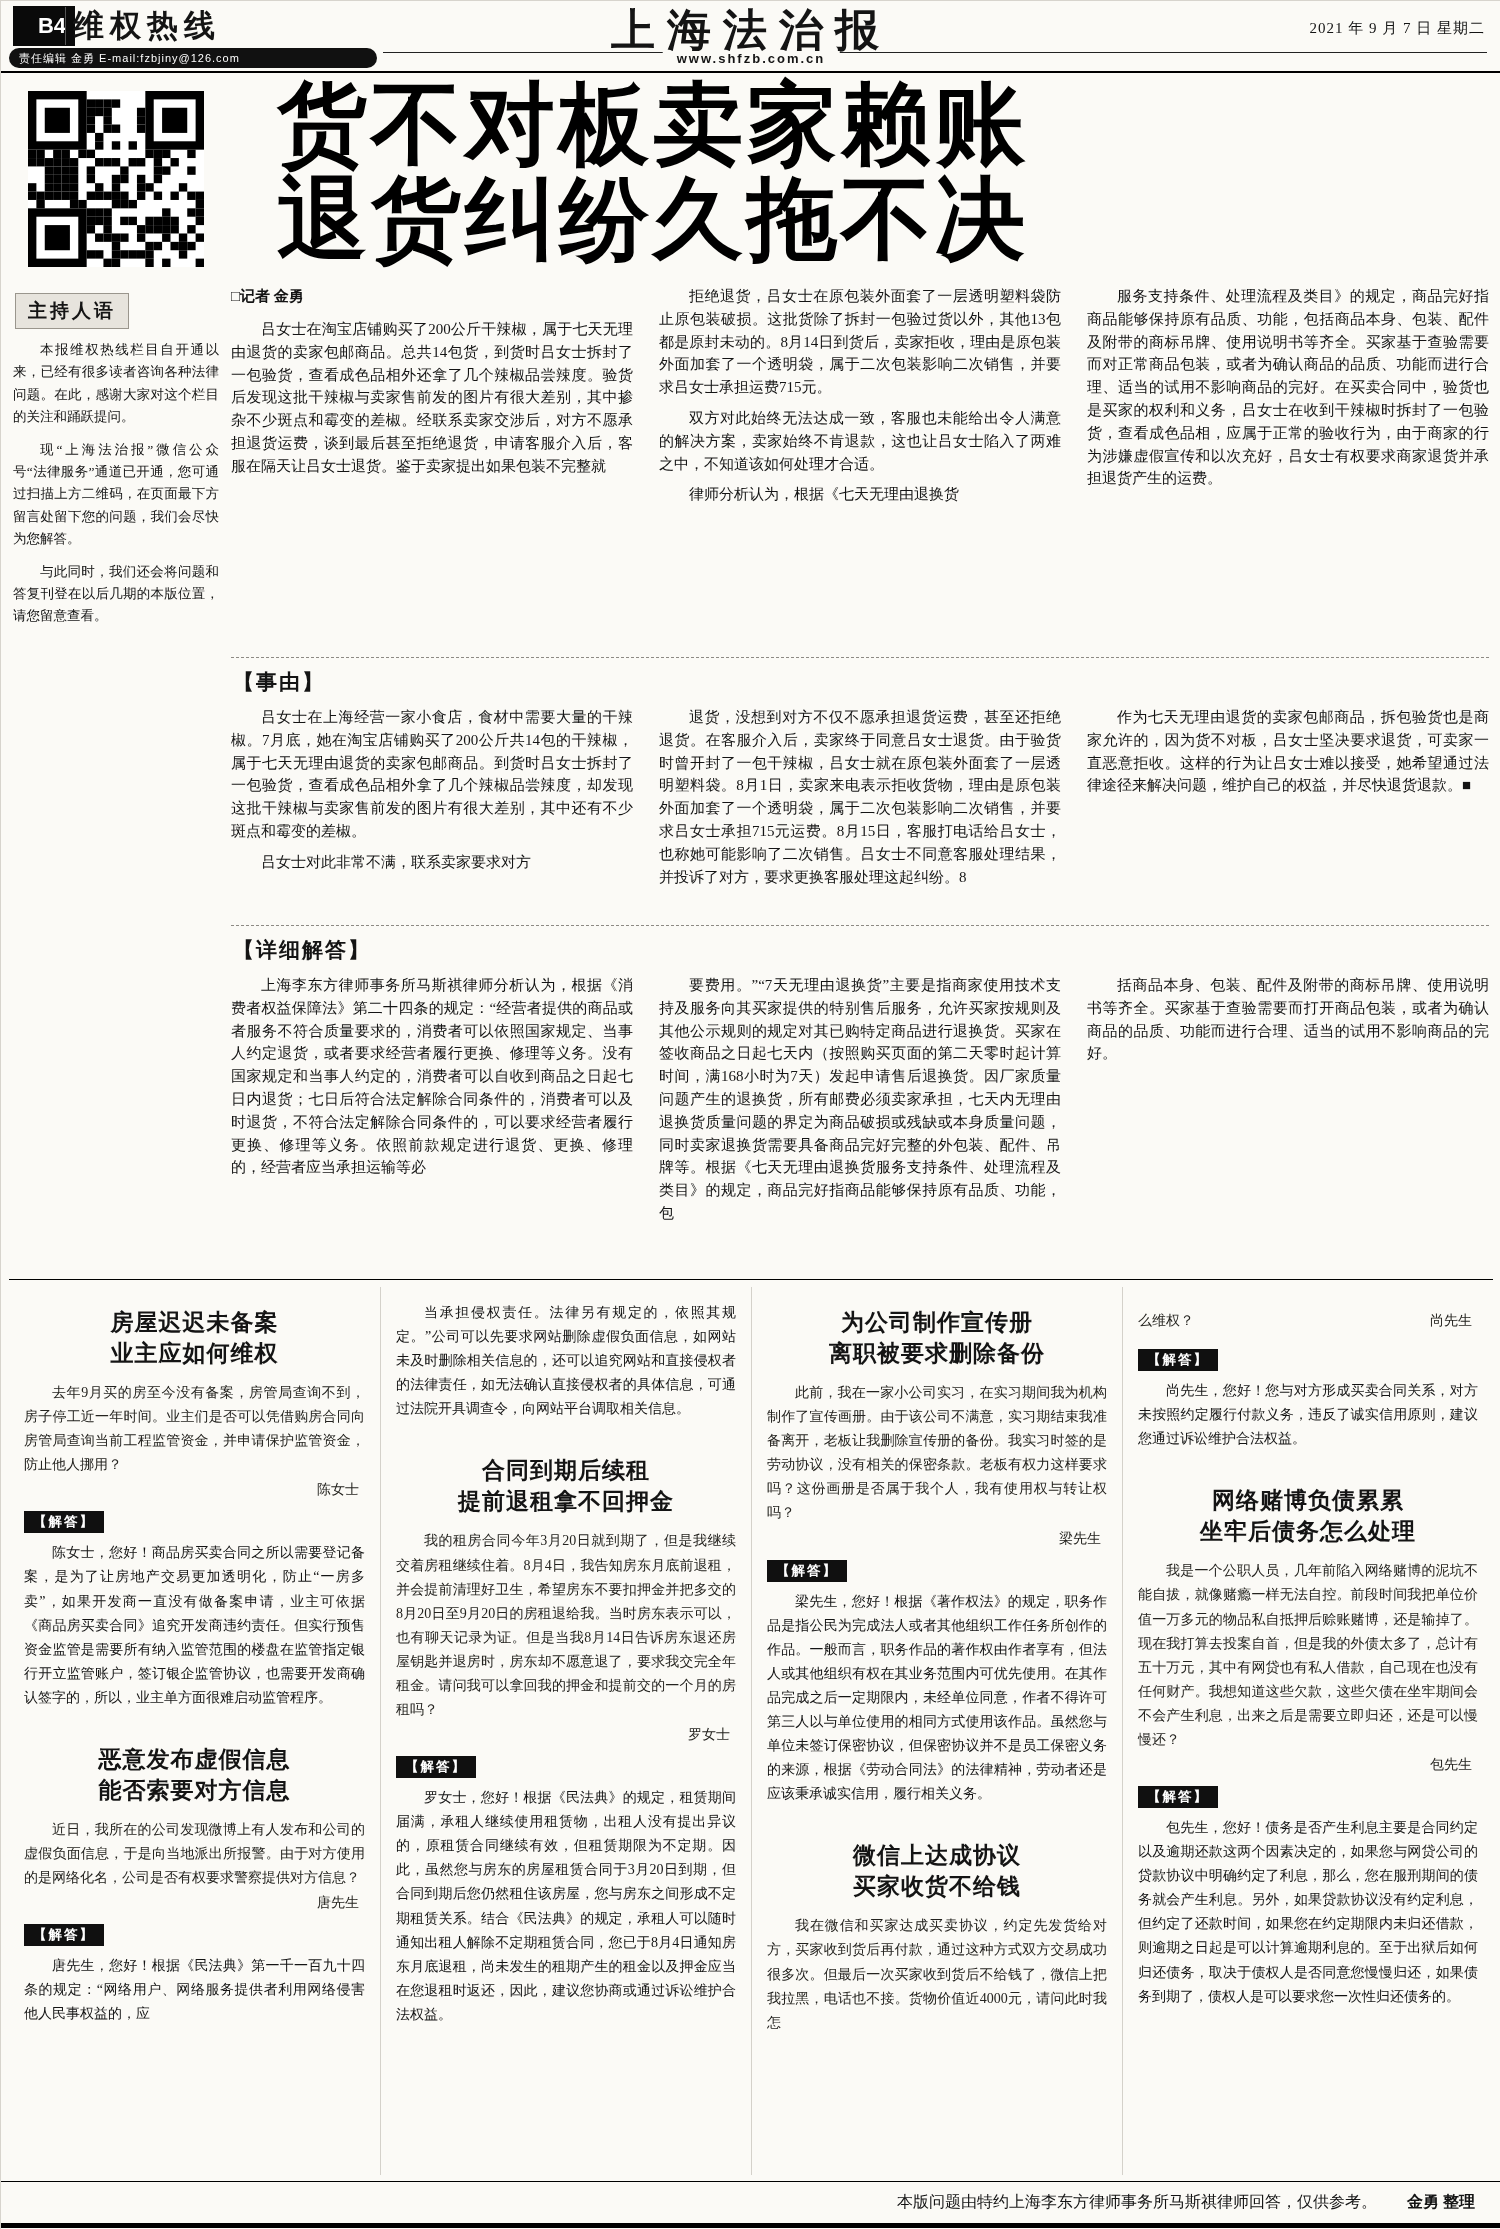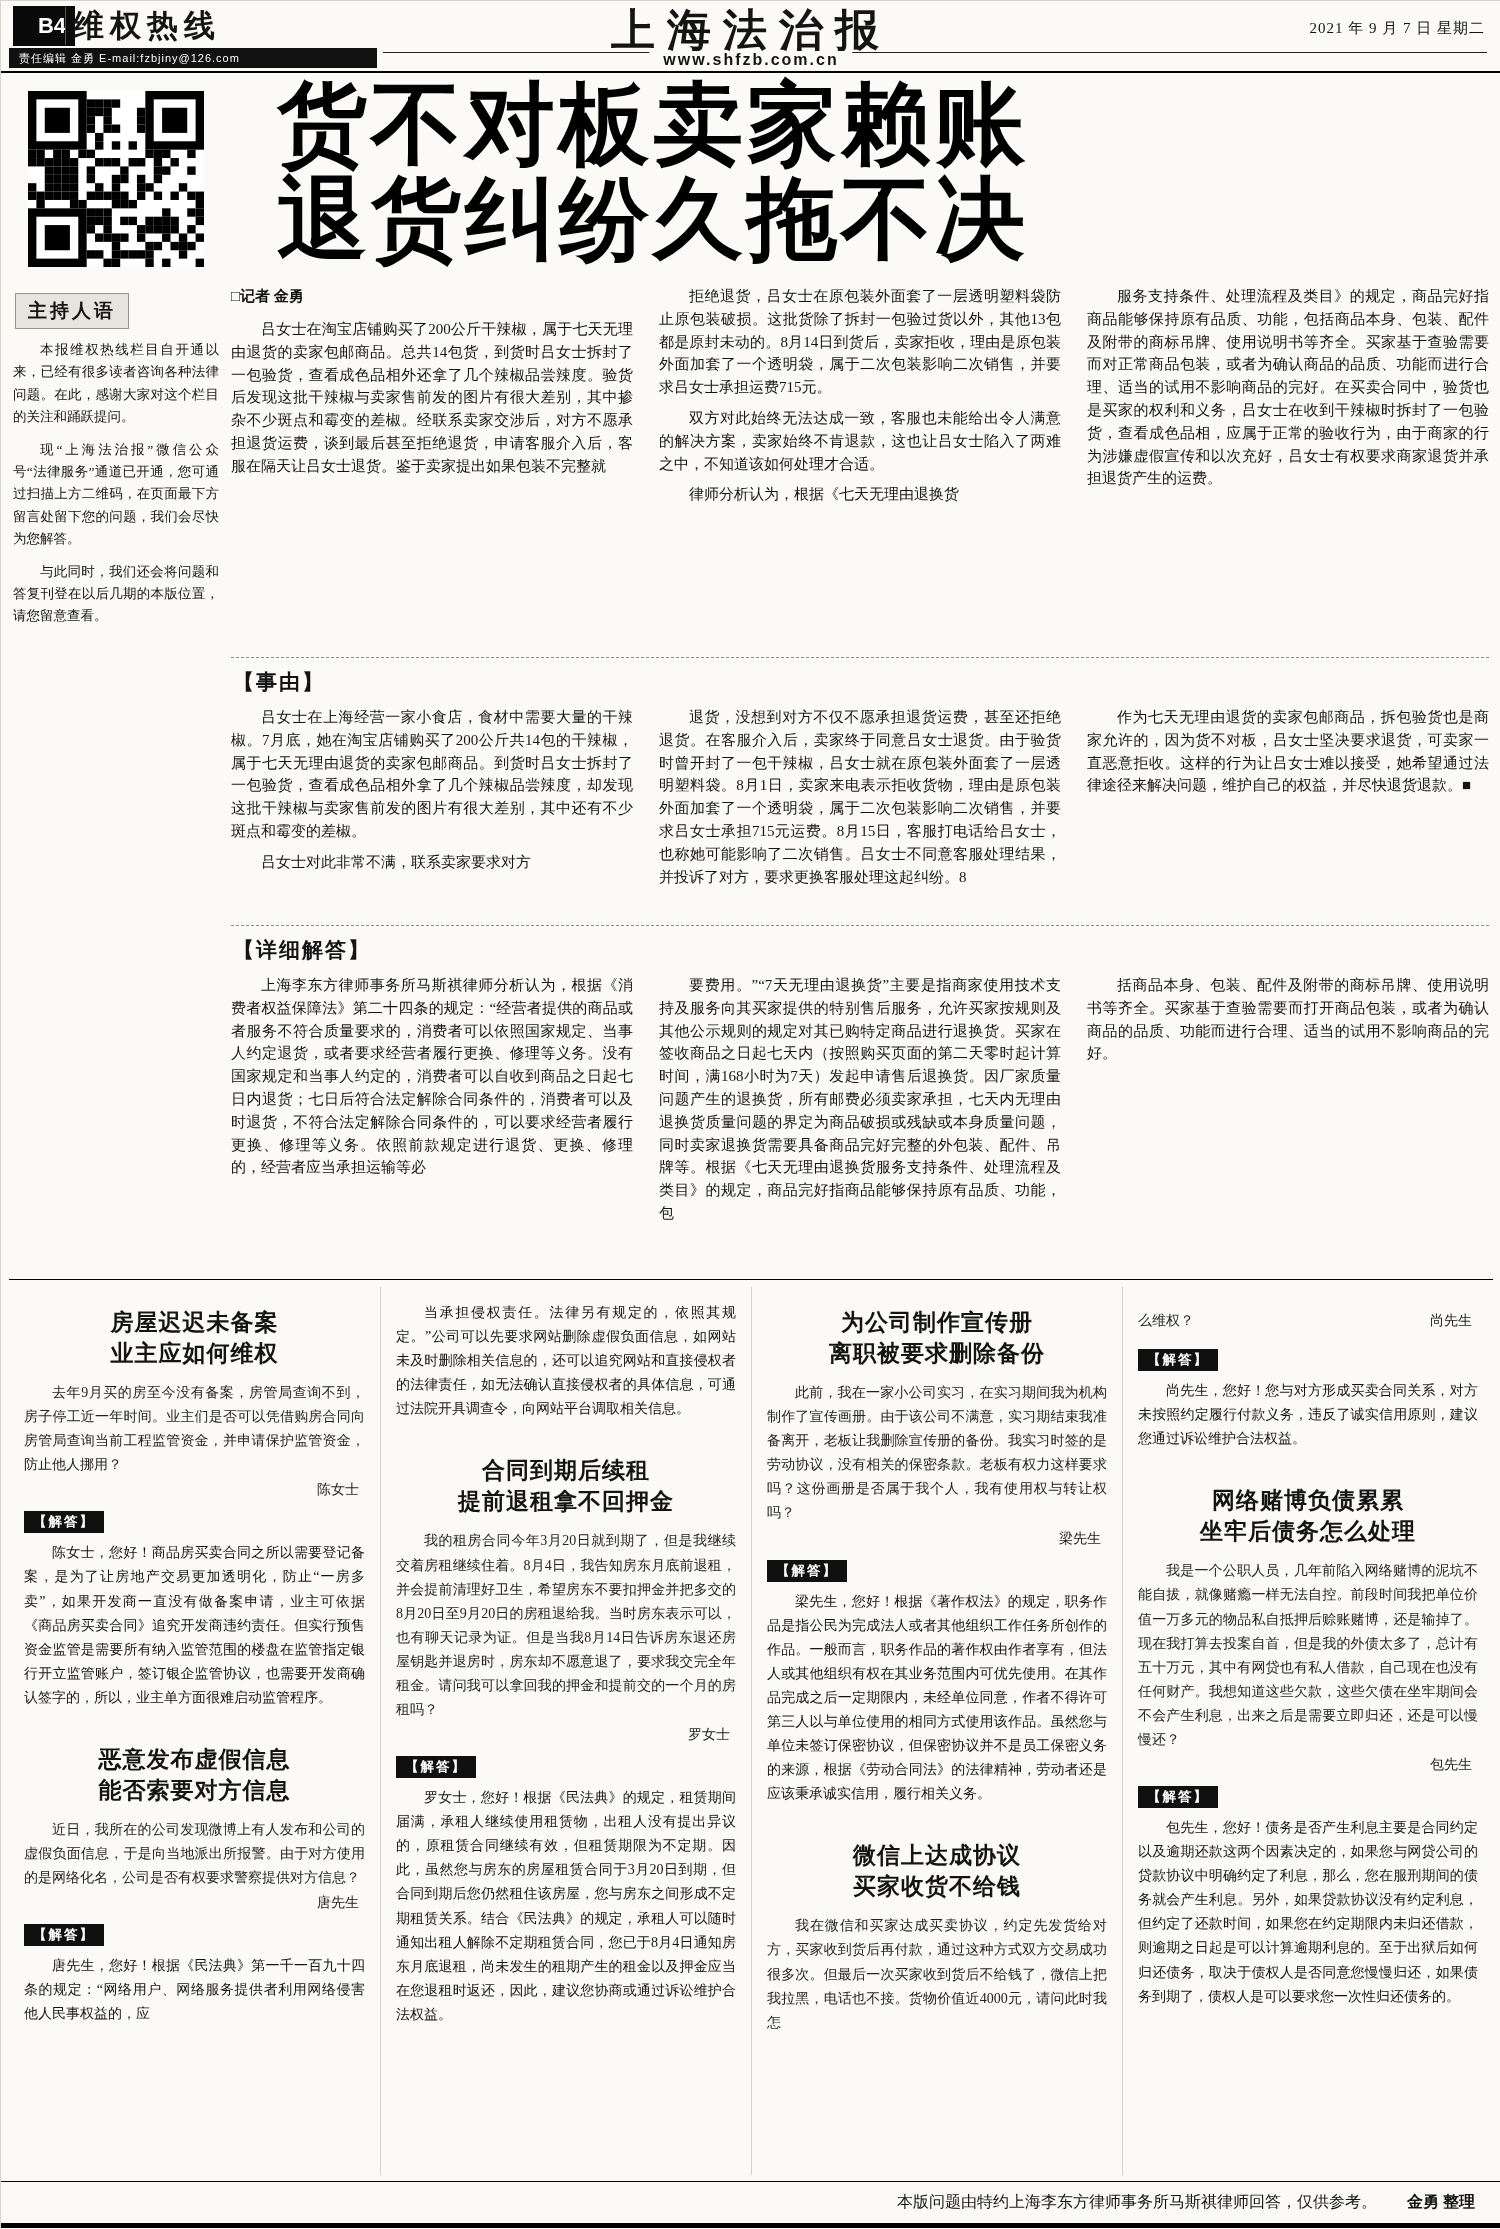--- a/index.html
+++ b/index.html
@@ -10,27 +10,27 @@
     border:1px solid #d7d4cd;
   }
   
   .hd{position:absolute;left:0;top:0;width:1500px;height:72px;}
   .pgbox{position:absolute;left:12px;top:5px;width:46px;height:40px;background:#0a0a0a;color:#fff;
     font-family:"Liberation Sans","DejaVu Sans",sans-serif;font-weight:900;font-size:22px;
     display:flex;align-items:center;justify-content:center;padding-left:16px;}
   .secname{position:absolute;left:72px;top:4px;font-size:31px;font-weight:900;letter-spacing:6px;}
   .secrule{position:absolute;left:64px;top:6px;width:0;height:38px;border-left:1px solid #555;}
   .editorbar{position:absolute;left:8px;top:47px;width:368px;height:20px;background:#111;color:#fff;
-    font-family:"Liberation Sans","DejaVu Sans",sans-serif;font-size:11px;line-height:20px;padding-left:10px;box-sizing:border-box;letter-spacing:1px;}
+    font-family:"Liberation Sans","DejaVu Sans",sans-serif;font-size:11px;line-height:20px;padding-left:10px;box-sizing:border-box;letter-spacing:1px;border-radius:10px;}
   .masthead{position:absolute;left:50%;top:0;transform:translateX(-50%);
     font-size:44px;font-weight:900;letter-spacing:12px;white-space:nowrap;}
   .hairline1{position:absolute;left:382px;top:51px;width:1104px;border-top:1px solid #222;}
   .website{position:absolute;left:50%;top:50px;transform:translateX(-50%);
     background:#fbfaf6;padding:0 14px;font-family:"Liberation Sans","DejaVu Sans",sans-serif;
-    font-size:16px;font-weight:bold;letter-spacing:2px;}
+    font-size:13px;font-weight:bold;letter-spacing:2px;}
   .dateline{position:absolute;right:16px;top:18px;font-size:15px;letter-spacing:1px;}
   .hdbottom{position:absolute;left:0;top:70px;width:1500px;border-top:2px solid #000;}
   
   .feature{position:absolute;left:0;top:72px;width:1500px;height:1206px;}
   .left-rail{position:absolute;left:12px;top:8px;width:206px;height:1190px;overflow:hidden;}
   .qr-wrap{width:176px;height:176px;margin:10px auto 0 auto;background:#fff;}
   .host-title{display:inline-block;margin:26px 0 10px 2px;padding:4px 12px;background:#e7e4dd;
     border:1px solid #9a968d;font-weight:900;font-size:19px;letter-spacing:3px;
     font-family:"Liberation Sans","DejaVu Sans",sans-serif;}
   .rail-p{margin:0 0 10px 0;font-size:13.5px;line-height:1.66;text-align:justify;text-indent:2em;}

